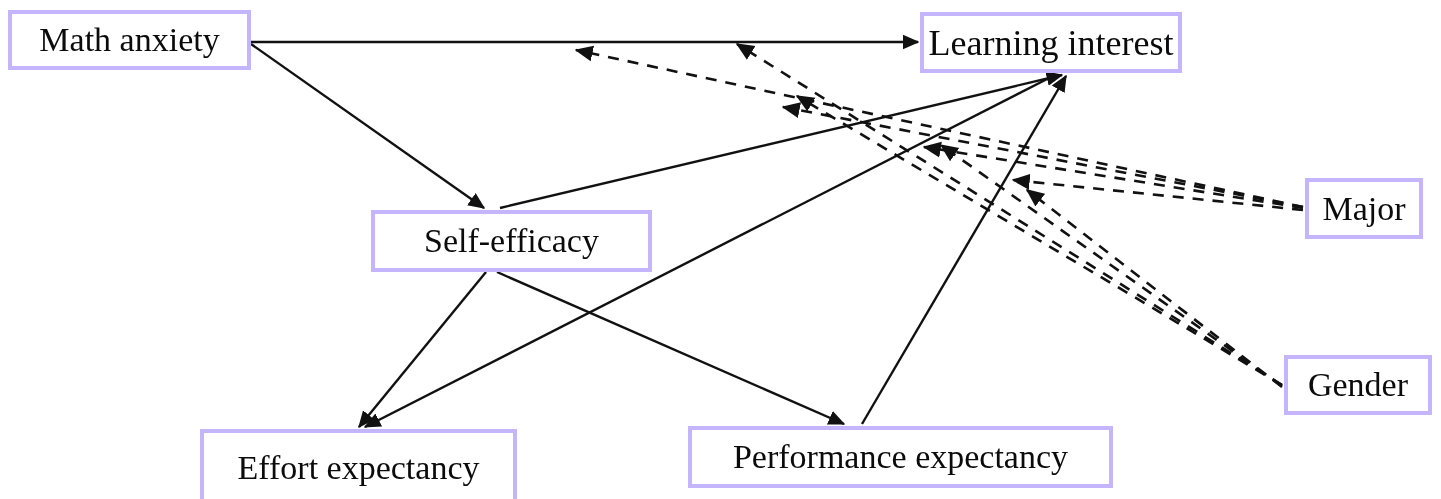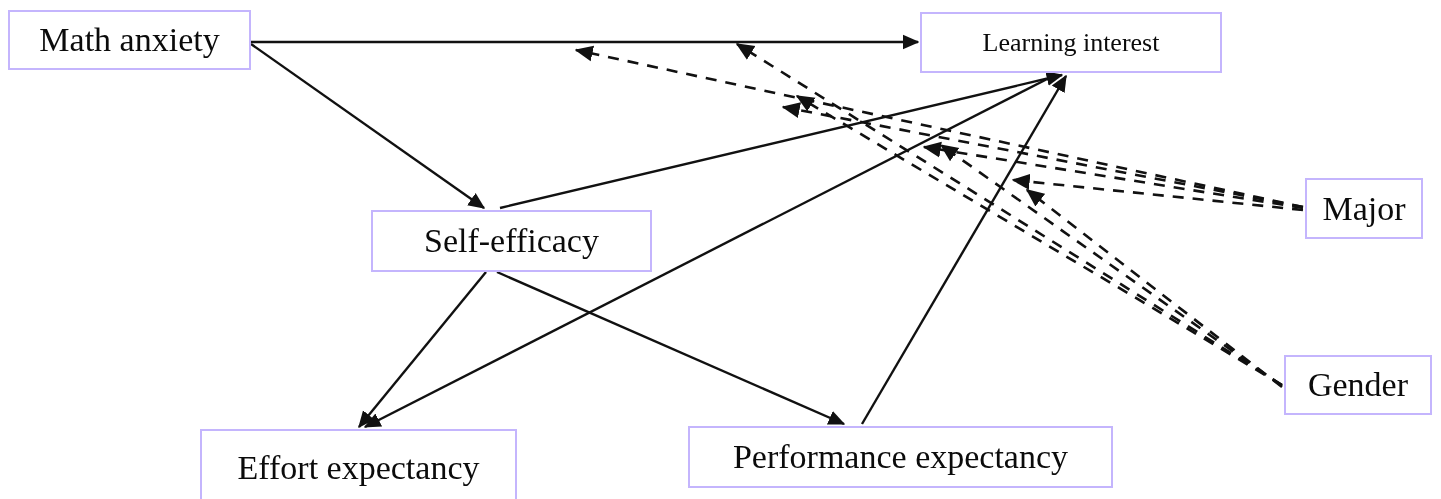--- a/index.html
+++ b/index.html
@@ -2,21 +2,21 @@
 <html><head>
 <meta charset="utf-8">
 <style>
   html,body{margin:0;padding:0;background:#ffffff;}
   body{font-family:"Liberation Serif", serif;}
   #canvas{position:relative;width:1441px;height:499px;background:#ffffff;overflow:hidden;}
   #wires{position:absolute;left:0;top:0;width:1441px;height:499px;}
   .node{
     position:absolute;
     box-sizing:border-box;
-    border:2px solid #c4b5fd;
+    border:4px solid #c4b5fd;
     background:#ffffff;
     display:flex;align-items:center;justify-content:center;
     font-family:"Liberation Serif", serif;
     color:#0b0b0b;
     white-space:nowrap;
     line-height:1;
   }
   .node span{display:block;padding:0 10px;}
 </style>
 </head>
@@ -44,21 +44,21 @@
       <line x1="1282" y1="385" x2="737" y2="44" stroke="#111111" stroke-width="2.6" stroke-dasharray="11 9" marker-end="url(#ah)"></line>
       <line x1="1282" y1="385" x2="797" y2="96" stroke="#111111" stroke-width="2.6" stroke-dasharray="11 9" marker-end="url(#ah)"></line>
       <line x1="1282" y1="386" x2="941" y2="145" stroke="#111111" stroke-width="2.6" stroke-dasharray="11 9" marker-end="url(#ah)"></line>
       <line x1="1282" y1="387" x2="1027" y2="190" stroke="#111111" stroke-width="2.6" stroke-dasharray="11 9" marker-end="url(#ah)"></line>
     </svg>
 
   <div id="nodes">
       <div class="node" style="left: 8px; top: 10px; width: 243px; height: 60px; font-size: 34px;">
         <span>Math anxiety</span>
       </div>
-      <div class="node" style="left: 920px; top: 12px; width: 302px; height: 61px; font-size: 26px;">
+      <div class="node" style="left: 920px; top: 12px; width: 262px; height: 61px; font-size: 36px;">
         <span>Learning interest</span>
       </div>
       <div class="node" style="left: 371px; top: 210px; width: 281px; height: 62px; font-size: 34px;">
         <span>Self-efficacy</span>
       </div>
       <div class="node" style="left: 200px; top: 429px; width: 317px; height: 77px; font-size: 34px;">
         <span>Effort expectancy</span>
       </div>
       <div class="node" style="left: 660px; top: 426px; width: 425px; height: 62px; font-size: 34px; margin-left: 28px;">
         <span>Performance expectancy</span>

